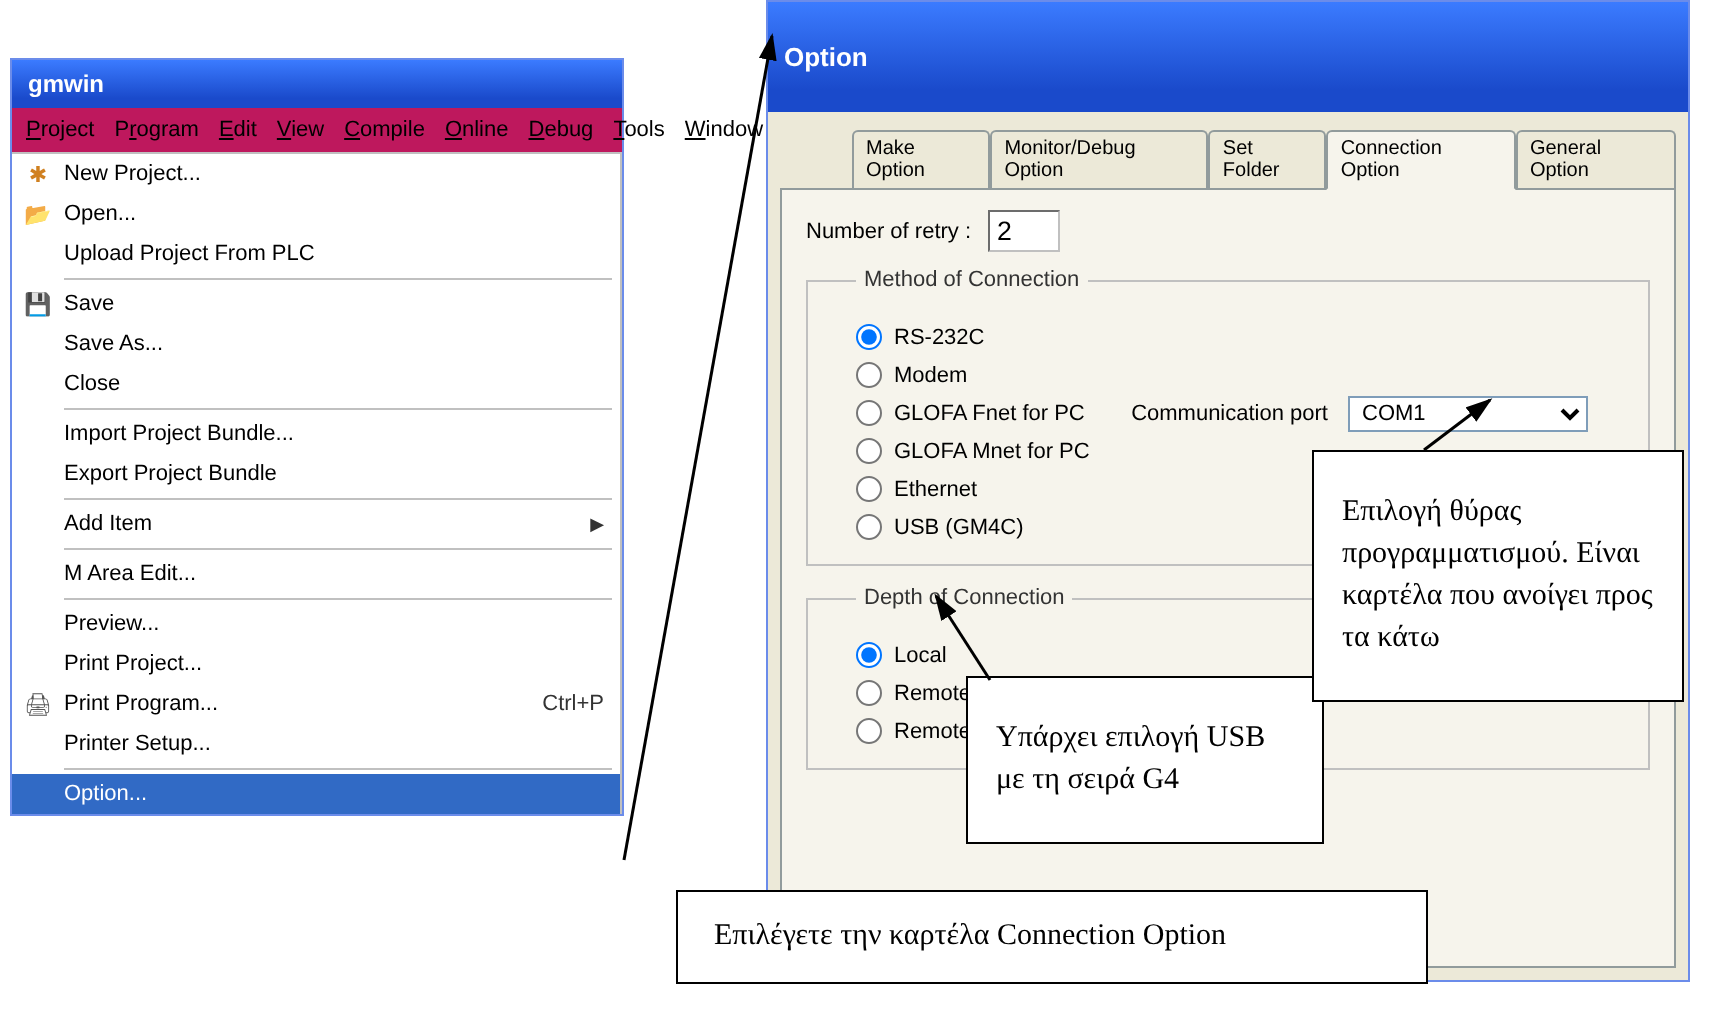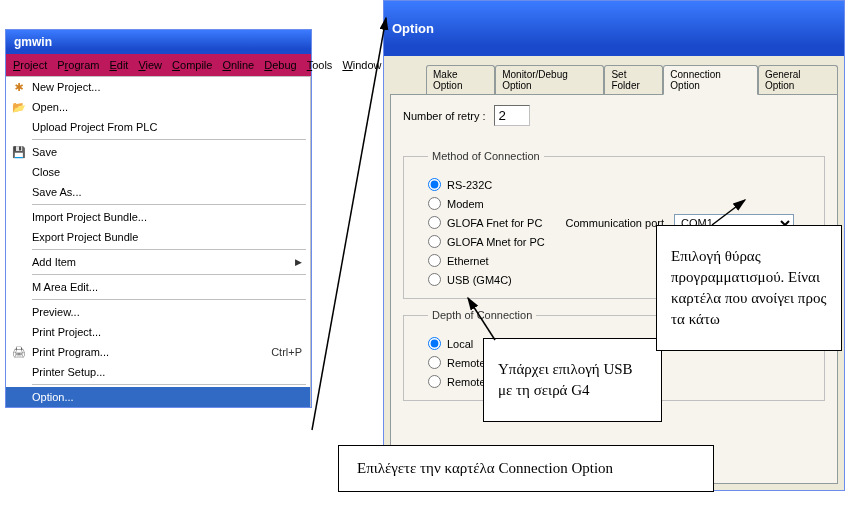--- a/index.html
+++ b/index.html
@@ -117,21 +117,21 @@
       margin: 0 6px 6px 6px;
       border: 1px solid #919b9c;
       background: #f6f4ec;
       padding: 10px 12px;
       height: 390px;
       position: relative;
     }
     .field-row {
       display: flex;
       align-items: center;
-      margin-bottom: 24px;
+      margin-bottom: 8px;
     }
     .field-row label { margin-right: 8px; }
     .field-row input[type="text"] {
       border: 1px inset #c0c0c0;
       padding: 2px 4px;
       width: 36px;
       background: #fff;
     }
     fieldset {
       border: 1px solid #c0c0c0;
@@ -227,25 +227,25 @@
       <span>Upload Project From PLC</span>
         <span></span>
     </div>
     <div class="row sep"></div>
     <div class="row">
       <span class="icon ico-save">💾</span>
       <span>Save</span>
         <span></span>
     </div>
     <div class="row">
+      <span>Save As...</span>
+        <span></span>
+    </div>
+    <div class="row">
       <span>Close</span>
-        <span></span>
-    </div>
-    <div class="row">
-      <span>Save As...</span>
         <span></span>
     </div>
     <div class="row sep"></div>
     <div class="row">
       <span>Import Project Bundle...</span>
         <span></span>
     </div>
     <div class="row">
       <span>Export Project Bundle</span>
         <span></span>

